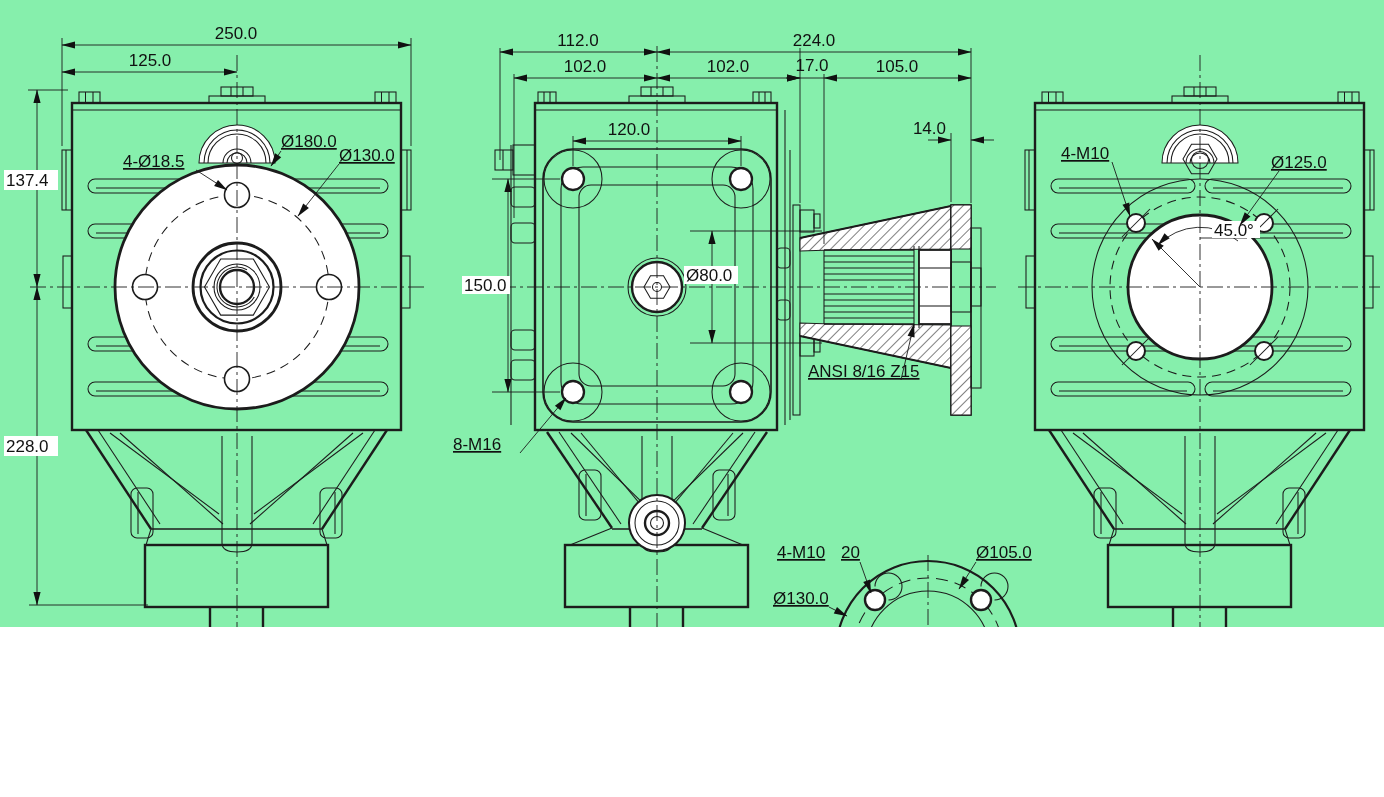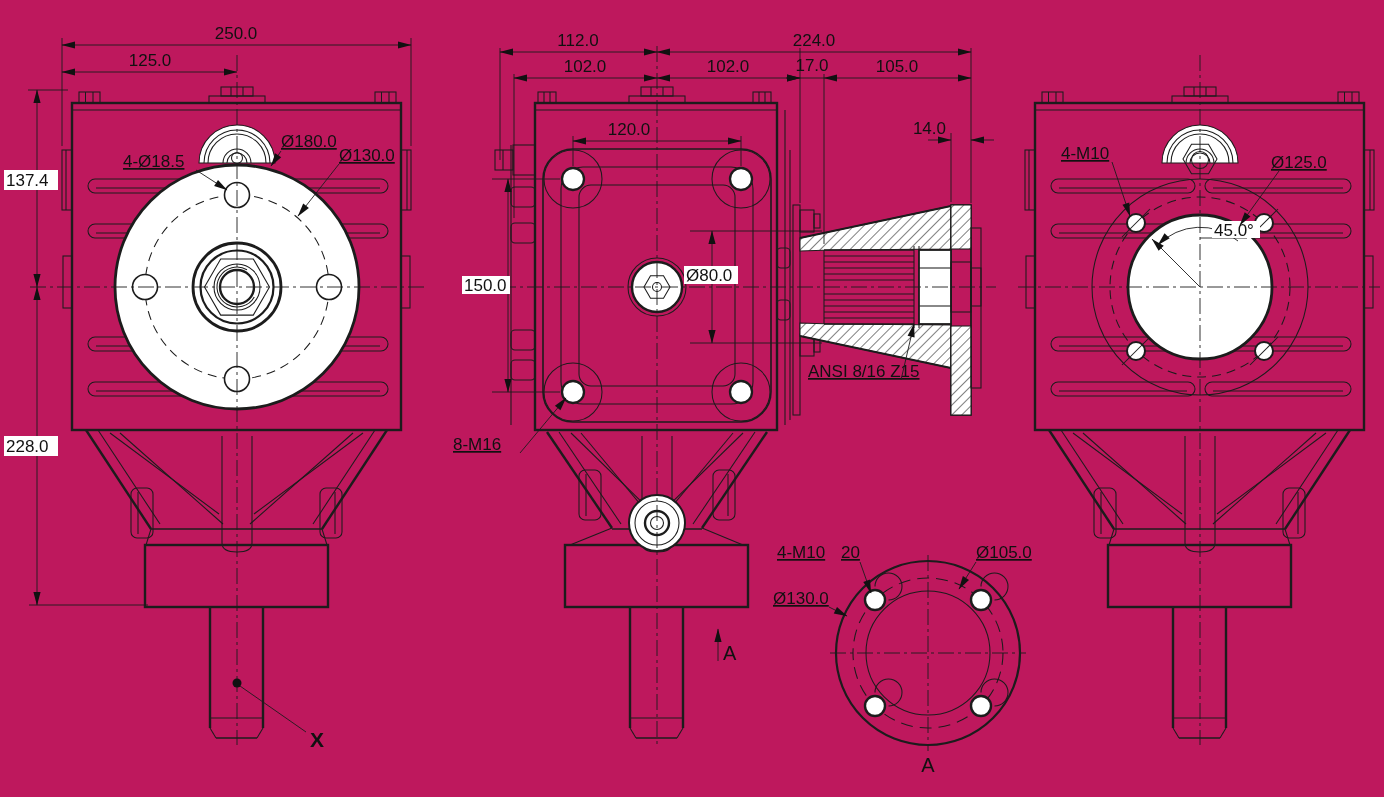--- a/index.html
+++ b/index.html
@@ -1,16 +1,16 @@
 <!DOCTYPE html>
 <html><head>
 <meta charset="utf-8">
 <style>
   html,body{margin:0;padding:0;background:#fff;}
-  .sheet{position:relative;width:1384px;height:797px;background:#be185d;overflow:hidden;}
+  .sheet{position:relative;width:1384px;height:627px;background:#86efac;overflow:hidden;}
   svg{display:block;}
   
   .thick{stroke:#1c1c1c;stroke-width:2.4;fill:none;}
   .thk3{stroke:#1c1c1c;stroke-width:2.8;fill:none;}
   .med{stroke:#1c1c1c;stroke-width:1.6;fill:none;}
   .m18{stroke:#1c1c1c;stroke-width:1.8;fill:none;}
   .thin{stroke:#1c1c1c;stroke-width:1.05;fill:none;}
   .cl{stroke:#1c1c1c;stroke-width:0.9;fill:none;stroke-dasharray:16 4 3 4;}
   .dsh{stroke-dasharray:9 6;}
   .dim{stroke:#1c1c1c;stroke-width:0.9;fill:none;}

